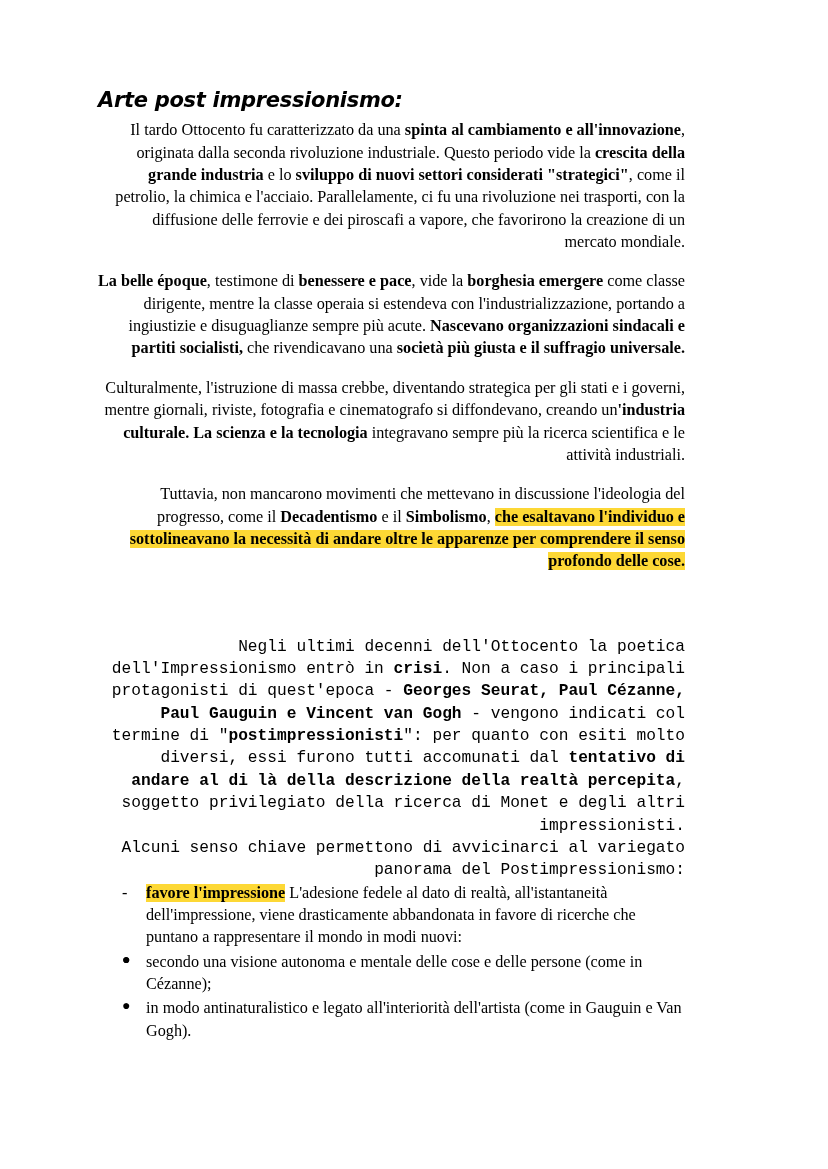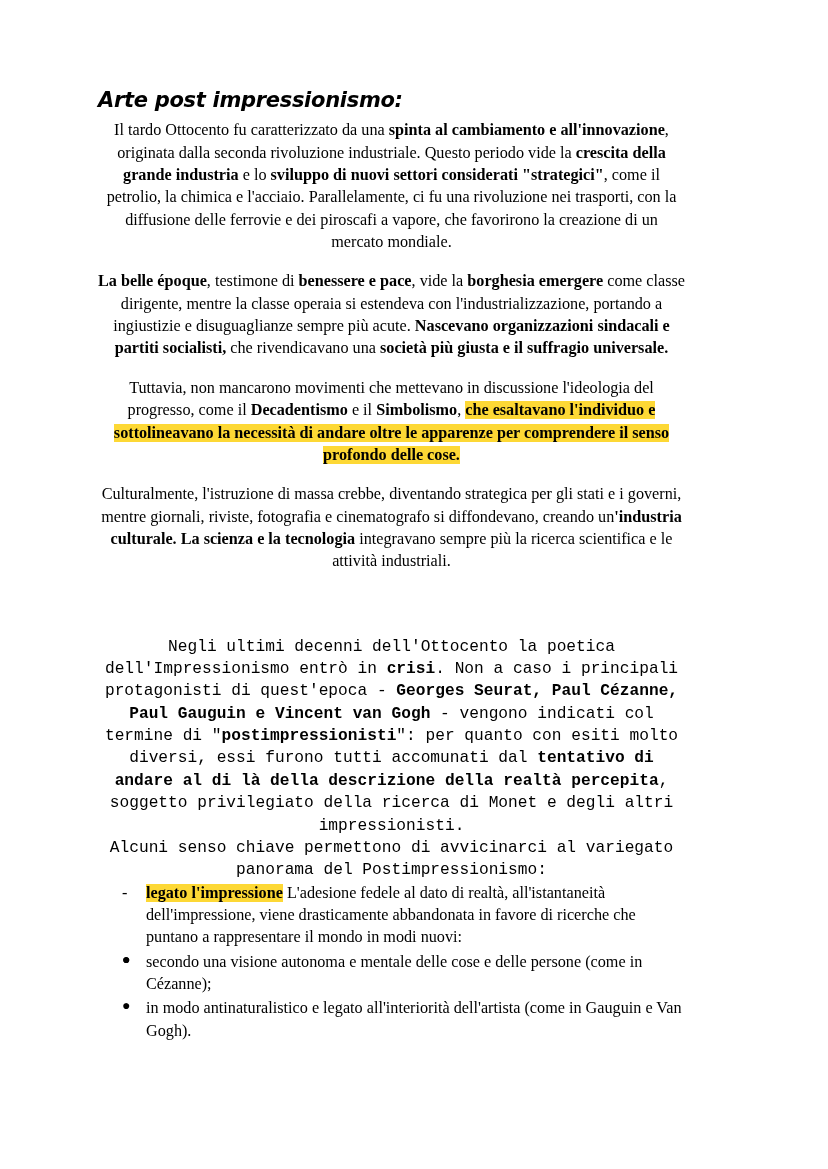--- a/index.html
+++ b/index.html
@@ -27,21 +27,21 @@
     font-style: italic;
     font-size: 21px;
     letter-spacing: -0.3px;
     margin: 0 0 6px 0;
     line-height: 1.2;
   }
   p.para {
     font-size: 16.2px;
     line-height: 1.38;
     margin: 0 0 17px 0;
-    text-align: center;
+    text-align: right;
   }
   p.tight {
     margin-bottom: 0;
     font-family: Liberation Mono, monospace;
   }
   b {
     font-weight: 700;
   }
   .hl {
     background: #fdd835;
@@ -84,36 +84,36 @@
 </head>
 <body>
 
 <div class="page">
 
   <h1 class="doc-title">Arte post impressionismo:</h1>
 
   <div>
     <p class="para">Il tardo Ottocento fu caratterizzato da una <b>spinta al cambiamento e all'innovazione</b>, originata dalla seconda rivoluzione industriale. Questo periodo vide la <b>crescita della grande industria</b> e lo <b>sviluppo di nuovi settori considerati "strategici"</b>, come il petrolio, la chimica e l'acciaio. Parallelamente, ci fu una rivoluzione nei trasporti, con la diffusione delle ferrovie e dei piroscafi a vapore, che favorirono la creazione di un mercato mondiale.</p>
     <p class="para"><b>La belle époque</b>, testimone di <b>benessere e pace</b>, vide la <b>borghesia emergere</b> come classe dirigente, mentre la classe operaia si estendeva con l'industrializzazione, portando a ingiustizie e disuguaglianze sempre più acute. <b>Nascevano organizzazioni sindacali e partiti socialisti,</b> che rivendicavano una <b>società più giusta e il suffragio universale.</b></p>
+    <p class="para">Culturalmente, l'istruzione di massa crebbe, diventando strategica per gli stati e i governi, mentre giornali, riviste, fotografia e cinematografo si diffondevano, creando un<b>'industria culturale. La scienza e la tecnologia</b> integravano sempre più la ricerca scientifica e le attività industriali.</p>
     <p class="para">Tuttavia, non mancarono movimenti che mettevano in discussione l'ideologia del progresso, come il <b>Decadentismo</b> e il <b>Simbolismo</b>, <span class="hl"><b>che esaltavano l'individuo e sottolineavano la necessità di andare oltre le apparenze per comprendere il senso profondo delle cose.</b></span></p>
-    <p class="para">Culturalmente, l'istruzione di massa crebbe, diventando strategica per gli stati e i governi, mentre giornali, riviste, fotografia e cinematografo si diffondevano, creando un<b>'industria culturale. La scienza e la tecnologia</b> integravano sempre più la ricerca scientifica e le attività industriali.</p>
   </div>
 
   <div class="section-gap"></div>
 
 
   <div>
     <p class="para tight">Negli ultimi decenni dell'Ottocento la poetica dell'Impressionismo entrò in <b>crisi</b>. Non a caso i principali protagonisti di quest'epoca - <b>Georges Seurat, Paul Cézanne, Paul Gauguin e Vincent van Gogh</b> - vengono indicati col termine di "<b>postimpressionisti</b>": per quanto con esiti molto diversi, essi furono tutti accomunati dal <b>tentativo di andare al di là della descrizione della realtà percepita</b>, soggetto privilegiato della ricerca di Monet e degli altri impressionisti.</p>
     <p class="para tight">Alcuni senso chiave permettono di avvicinarci al variegato panorama del Postimpressionismo:</p>
   </div>
 
   <ul class="dash-list">
     <li class="dash-item">
       <span class="marker">-</span>
-      <span><span class="hl"><b>legato l'impressione</b></span> L'adesione fedele al dato di realtà, all'istantaneità dell'impressione, viene drasticamente abbandonata in favore di ricerche che puntano a rappresentare il mondo in modi nuovi:</span>
+      <span><span class="hl"><b>favore l'impressione</b></span> L'adesione fedele al dato di realtà, all'istantaneità dell'impressione, viene drasticamente abbandonata in favore di ricerche che puntano a rappresentare il mondo in modi nuovi:</span>
     </li>
   </ul>
 
   <ul class="dot-list">
     <li class="dot-item">
       <span class="marker">●</span>
     </li>
     <li class="dot-item">
       <span class="marker">●</span>
       <span>secondo una visione autonoma e mentale delle cose e delle persone (come in Cézanne);</span>

